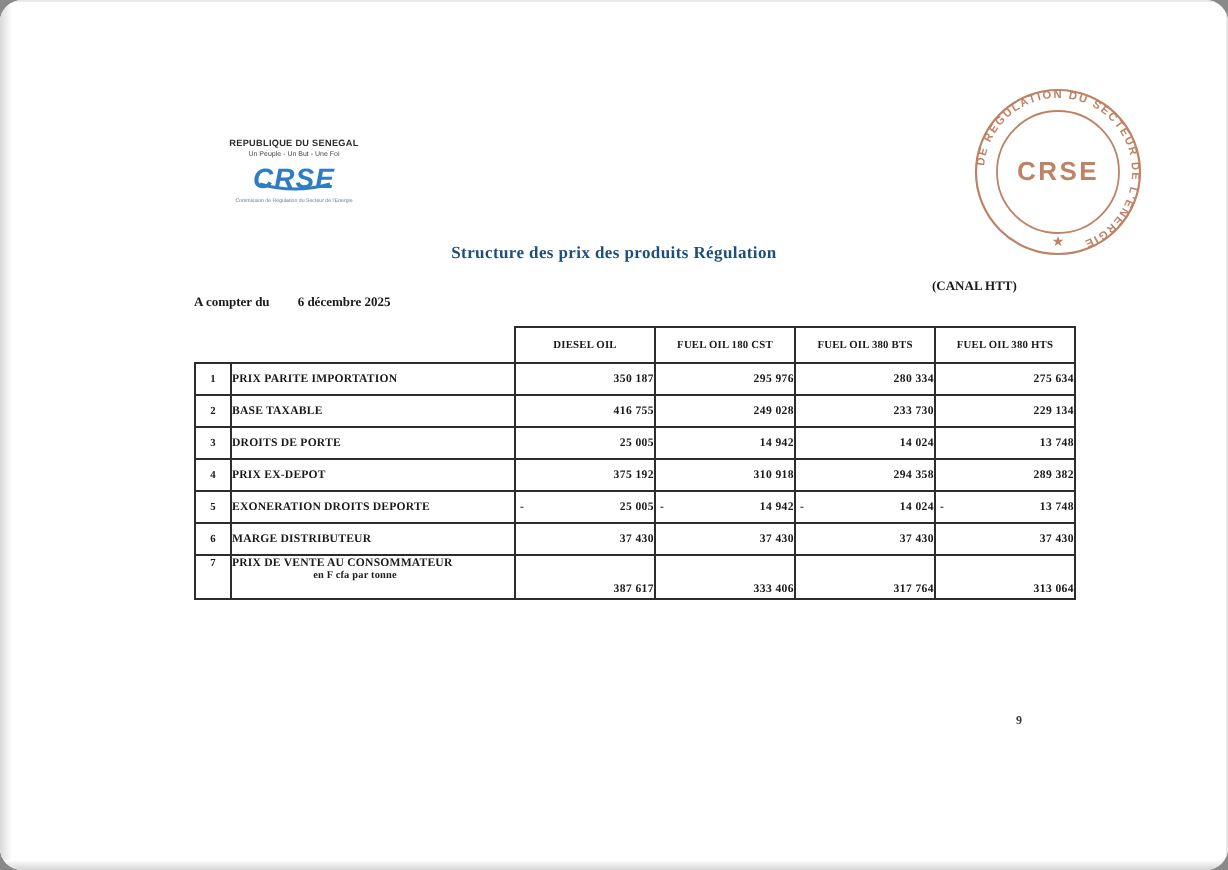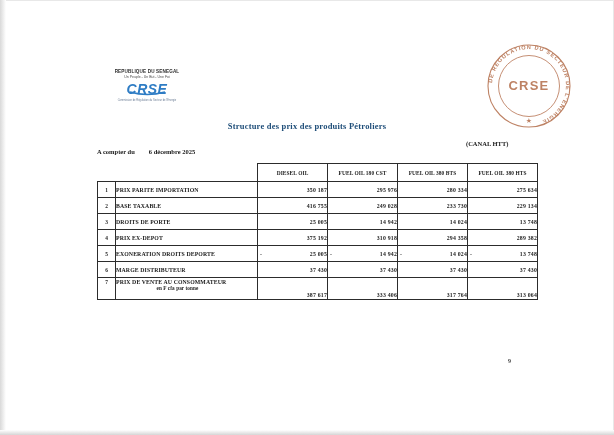--- a/index.html
+++ b/index.html
@@ -8,20 +8,21 @@
     background: #8a8a8a;
   }
   #page {
     position: relative;
     width: 614px;
     height: 435px;
     background: #ffffff;
     overflow: hidden;
     font-family: "Liberation Serif", "DejaVu Serif", serif;
     color: #1a1a1a;
+    border-radius: 11px;
   }
   
   #page::before {
     content: "";
     position: absolute;
     left: 0; top: 0; right: 0; bottom: 0;
     box-shadow: inset 0 0 0 1px #e8e8e8;
     pointer-events: none;
   }
   .scan-edge-left {
@@ -231,21 +232,21 @@
       <circle cx="50" cy="50" r="41" fill="none" stroke="#b5714f" stroke-width="1.1"></circle>
       <circle cx="50" cy="50" r="30.5" fill="none" stroke="#b5714f" stroke-width="0.9"></circle>
       <text font-family="Liberation Sans, sans-serif" font-size="5.6" font-weight="bold" fill="#b5714f" letter-spacing="0.9">
         <textPath href="#ringpath" startOffset="25%" text-anchor="middle">COMMISSION DE REGULATION DU SECTEUR DE L'ENERGIE</textPath>
       </text>
       <text x="50" y="54" text-anchor="middle" font-family="Liberation Sans, sans-serif" font-size="13" font-weight="bold" fill="#b5714f" letter-spacing="1.2">CRSE</text>
       <text x="50" y="87" text-anchor="middle" font-size="7" fill="#b5714f">★</text>
     </svg>
   </div>
 
-  <div class="doc-title">Structure des prix des produits Pétroliers</div>
+  <div class="doc-title">Structure des prix des produits Régulation</div>
 
   <div class="date-line">
     <span class="date-label">A compter du</span><span class="date-value">6 décembre 2025</span>
   </div>
 
   <div class="canal-label">(CANAL HTT)</div>
 
   <table class="price-table">
     <colgroup>
       <col class="col-num">

